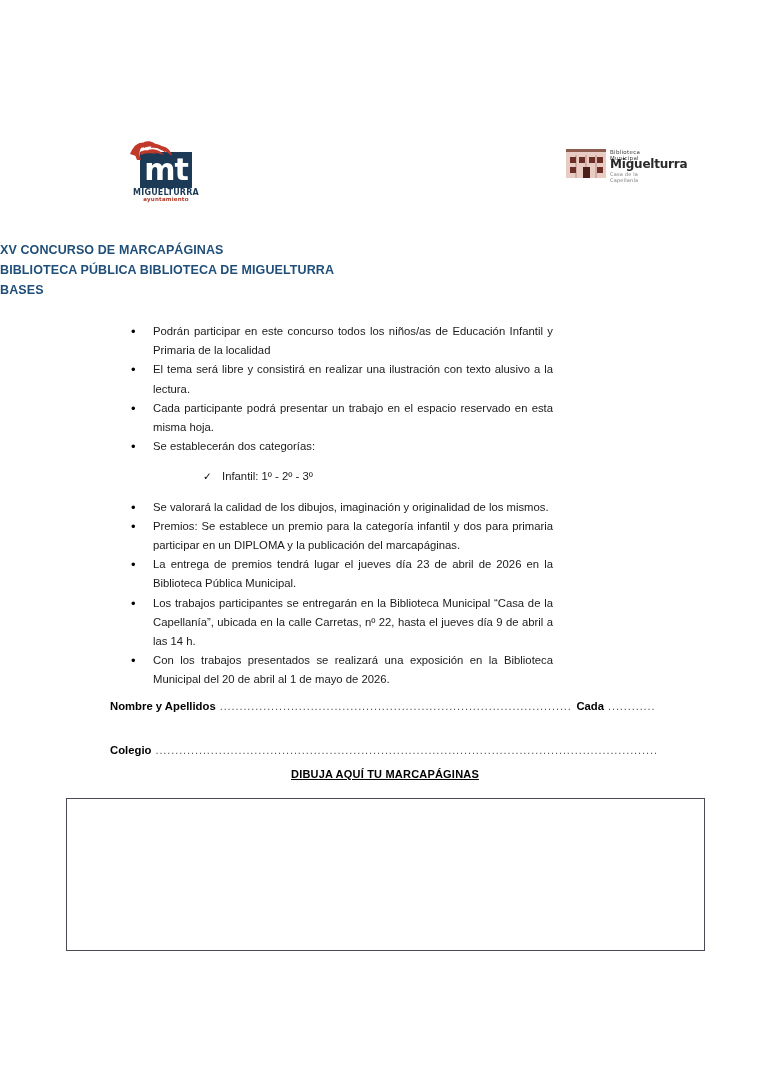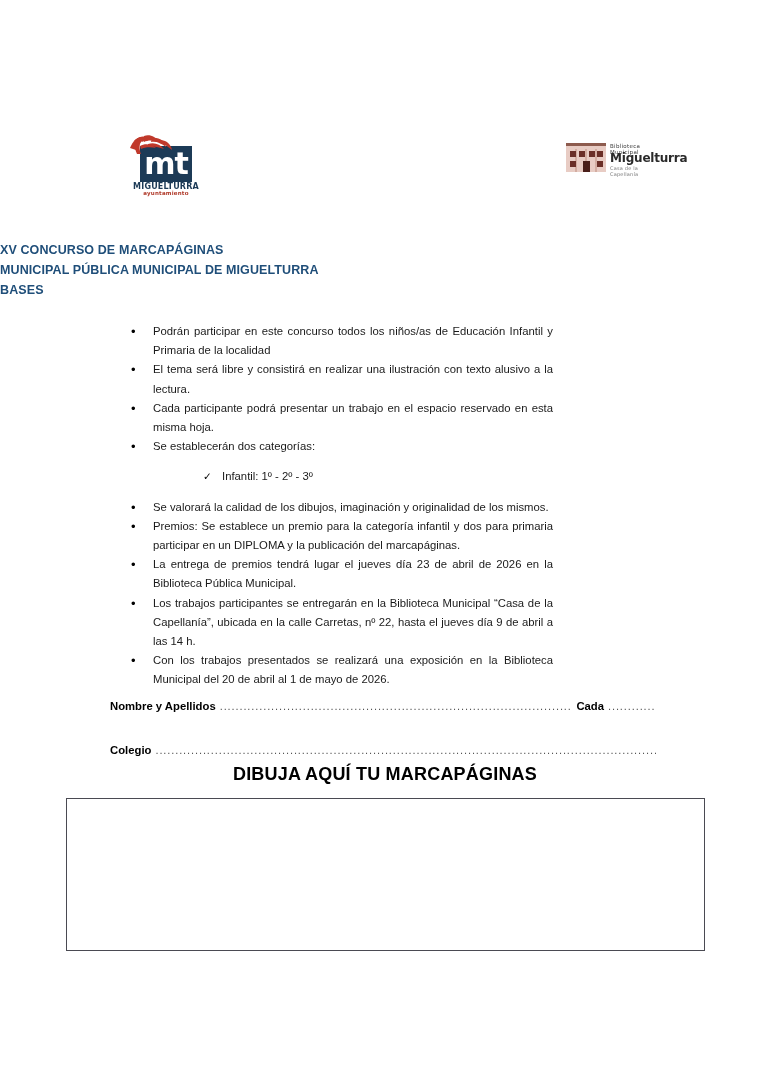--- a/index.html
+++ b/index.html
@@ -21,21 +21,21 @@
     left: 0; top: 0;
     width: 770px;
     height: 1089px;
     background: #ffffff;
   }
 
   
   .header-zone {
     position: absolute;
     left: 0;
-    top: 134px;
+    top: 140px;
     width: 764px;
     height: 62px;
   }
 
   
   .mt-logo {
     position: absolute;
     left: 126px;
     top: 0px;
     width: 80px;
@@ -283,22 +283,23 @@
   .draw-heading {
     position: absolute;
     left: 0;
     top: 764px;
     width: 770px;
     text-align: center;
   }
   .draw-heading span {
     font-family: "Liberation Sans", sans-serif;
     font-weight: bold;
-    font-size: 18px;
+    font-size: 11px;
     color: #000000;
+    text-decoration: underline;
     letter-spacing: 0.2px;
   }
 
   
   .draw-box {
     position: absolute;
     left: 66px;
     top: 798px;
     width: 639px;
     height: 153px;
@@ -348,21 +349,21 @@
       </div>
       <div class="bib-text-1">Biblioteca Municipal</div>
       <div class="bib-text-2">Miguelturra</div>
       <div class="bib-text-3">Casa de la Capellanía</div>
     </div>
 
   </div>
 
   <div class="title-block">
     <div class="title-line">XV CONCURSO DE MARCAPÁGINAS</div>
-    <div class="title-line">MUNICIPAL PÚBLICA MUNICIPAL DE MIGUELTURRA</div>
+    <div class="title-line">BIBLIOTECA PÚBLICA BIBLIOTECA DE MIGUELTURRA</div>
     <div class="title-line">BASES</div>
   </div>
 
   <div class="body-zone">
 
     <ul class="bullets">
       <li class="bullet">Podrán participar en este concurso todos los niños/as de Educación Infantil y Primaria de la localidad</li>
       <li class="bullet">El tema será libre y consistirá en realizar una ilustración con texto alusivo a la lectura.</li>
       <li class="bullet">Cada participante podrá presentar un trabajo en el espacio reservado en esta misma hoja.</li>
       <li class="bullet">Se establecerán dos categorías:</li>

